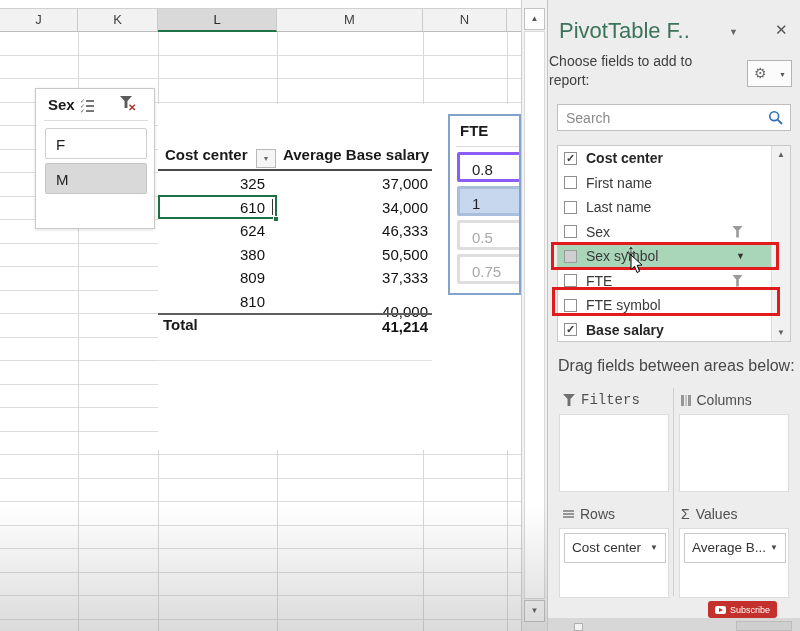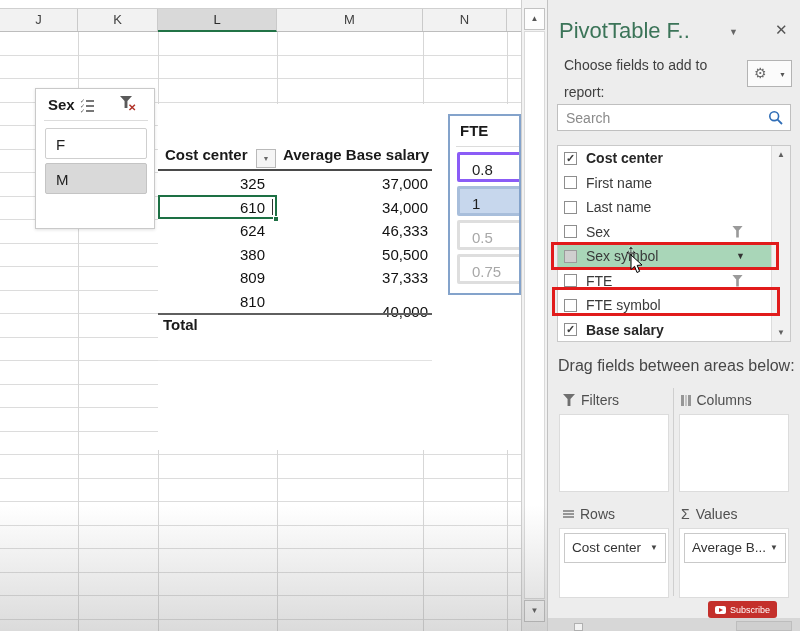--- a/index.html
+++ b/index.html
@@ -65,21 +65,21 @@
           color:#555; font-size:8px; text-align:center; line-height:20px; }
   #vtrack { position:absolute; left:2px; top:31px; width:21px; height:568px; background:#fff; border:1px solid #dadada; }
   #vignette { position:absolute; left:0; top:505px; width:547px; height:126px; pointer-events:none;
               background:linear-gradient(to bottom, rgba(125,125,125,0), rgba(125,125,125,0.28)); }
 
   
   #panel { position:absolute; left:547px; top:0; width:253px; height:631px; background:#ededed; border-left:1px solid #c2c2c2; }
   #panel-title { position:absolute; left:11px; top:18px; font-size:22px; color:#3b7458; }
   #panel-title-caret { position:absolute; left:181px; top:27px; font-size:9px; color:#666; }
   #panel-close { position:absolute; left:227px; top:21px; font-size:15px; color:#555; }
-  #panel-sub { position:absolute; left:16px; top:52px; width:165px; font-size:14px; line-height:27px; color:#3f3f3f; }
+  #panel-sub { position:absolute; left:1px; top:52px; width:165px; font-size:14px; line-height:19px; color:#3f3f3f; }
   #gear-btn { position:absolute; left:199px; top:60px; width:45px; height:27px; background:#fbfbfb; border:1px solid #b3b3b3; }
   #gear-btn .gear { position:absolute; left:6px; top:4px; font-size:14px; color:#6b6b6b; }
   #gear-btn .caret { position:absolute; right:5px; top:10px; font-size:7px; color:#555; }
   #search-box { position:absolute; left:9px; top:104px; width:234px; height:27px; background:#fff; border:1px solid #bfbfbf; }
   #search-box input { width:205px; height:100%; border:none; outline:none; background:transparent;
                       font-family:"Liberation Sans",sans-serif; font-size:14px; color:#333; padding-left:8px; }
   #search-box input::placeholder { color:#8a8a8a; opacity:1; }
   #search-icon { position:absolute; right:6px; top:5px; }
 
   #field-list { position:absolute; left:9px; top:145px; width:234px; height:197px; background:#fff; border:1px solid #c9c9c9; }
@@ -169,20 +169,21 @@
   <div class="pvt-sal" style="top:266px;">37,333</div>
   <div class="pvt-cc" style="top:289.5px;">810</div>
   <div class="pvt-sal" style="top:300px;">40,000</div>
 
   <div id="pvt-sel"></div>
   <div id="pvt-caret"></div>
   <div id="pvt-handle"></div>
 
   <div id="pvt-total-sep"></div>
   <div class="pvt-h" style="left:163px;top:316px;">Total</div>
+  <div class="pvt-sal" style="top:315px;font-weight:bold;">41,214</div>
   <div id="pvt-below-line"></div>
 
   <div id="sex-slicer">
     <div id="sex-title">Sex</div>
     <div class="ms-icon">
       <div class="ms-row">
           <span class="tick">✓</span>
           <span class="bar"></span>
         </div>
       <div class="ms-row">
@@ -288,21 +289,21 @@
     <span>↕</span>
   </div>
   <svg id="pointer-cursor" width="16" height="20" viewBox="0 0 16 20">
     <path d="M2,1 L2,15.5 L5.6,12.3 L8,18.5 L10.6,17.3 L8.2,11.4 L13,11 Z" fill="#fff" stroke="#000" stroke-width="1"></path>
   </svg>
 
   <div id="drag-label">Drag fields between areas below:</div>
 
   <div id="areas">
     <div id="areas-divider"></div>
-    <div class="ahdr" style="left:6px;top:6px;">
+    <div class="ahdr" style="left:6px;top:6px;font-family:Liberation Mono, monospace;">
       <span class="funnel"></span>
       <span>Filters</span>
     </div>
     <div class="ahdr" style="left:124px;top:6px;">
       <span class="cols-icon">
           <i></i>
           <i></i>
           <i></i>
         </span>
       <span>Columns</span>

